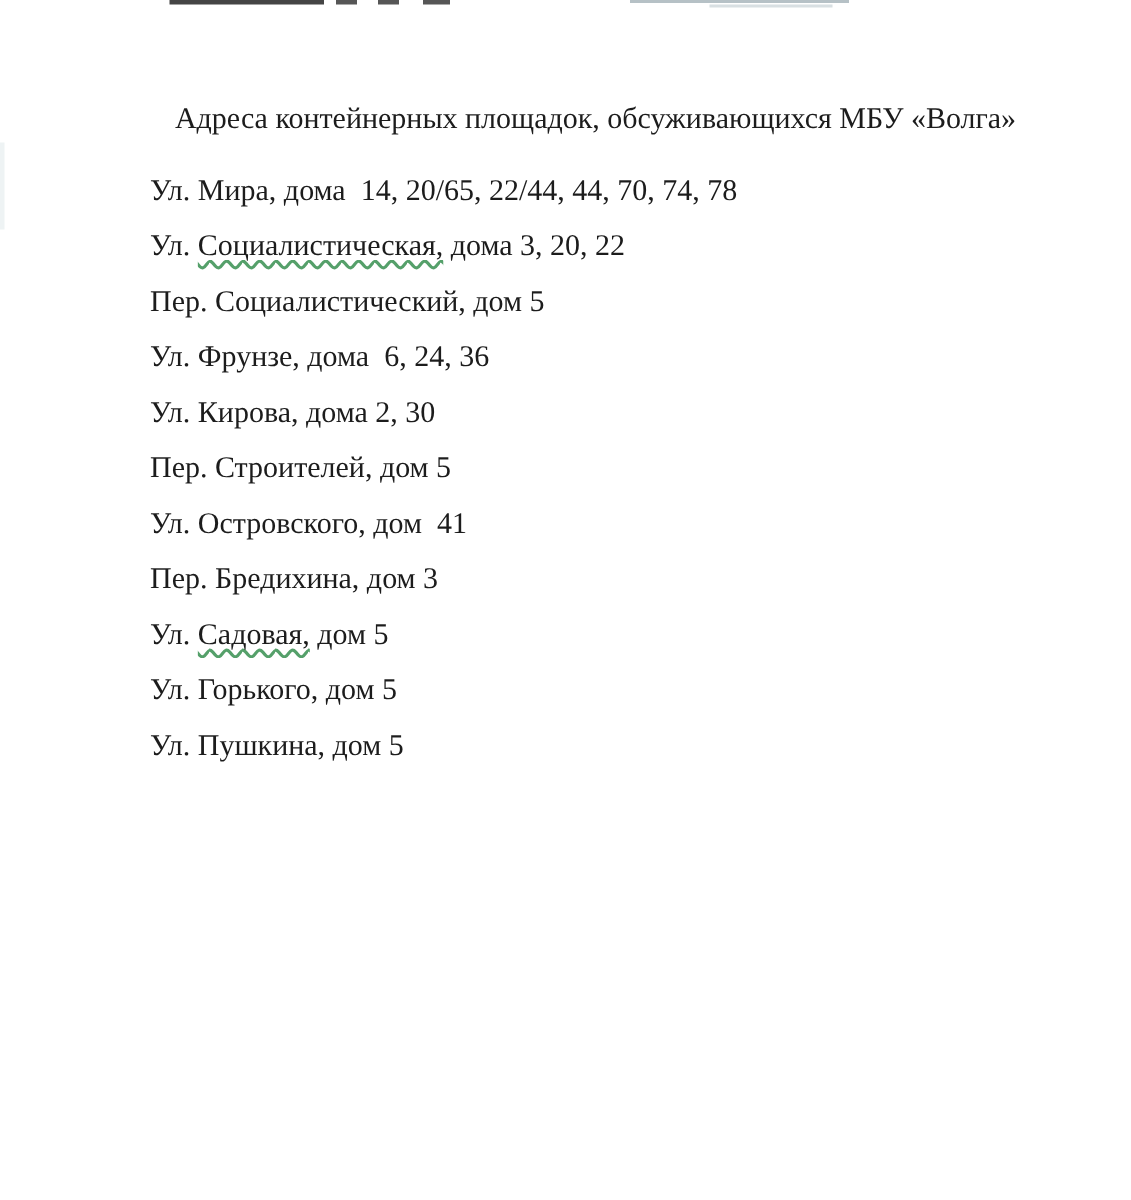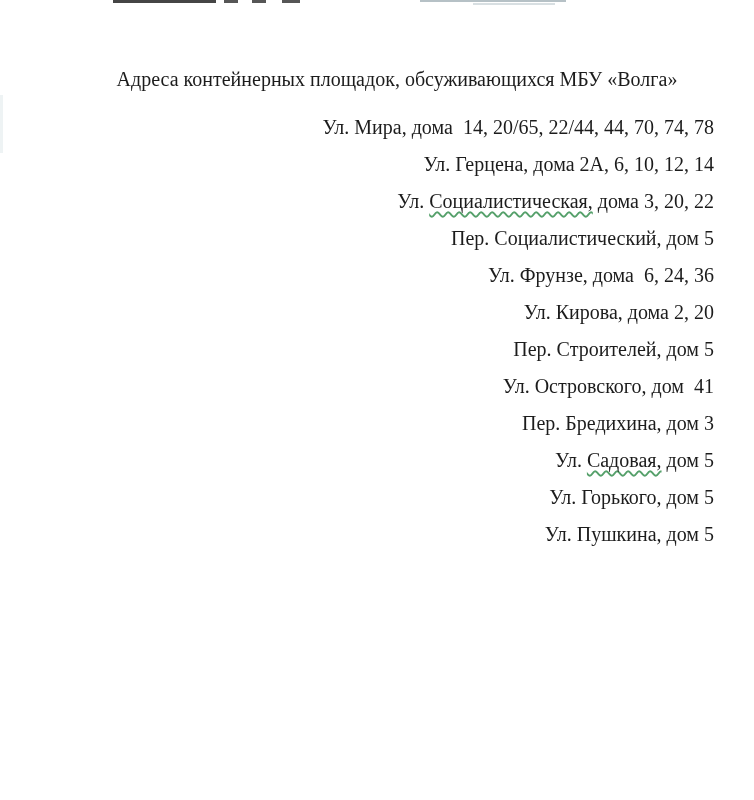--- a/index.html
+++ b/index.html
@@ -42,21 +42,20 @@
   .address-list {
     position: absolute;
     top: 109px;
     left: 100px;
     right: 40px;
   }
   .address-line {
     font-size: 20px;
     line-height: 37px;
     white-space: pre-wrap;
-    text-align: right;
   }
   .sq {
     text-decoration-line: underline;
     text-decoration-style: wavy;
     text-decoration-color: var(--squiggle, #55a06a);
     text-decoration-thickness: 1.5px;
     text-underline-offset: 3px;
     text-decoration-skip-ink: none;
   }
 </style>
@@ -70,25 +69,24 @@
   <div class="artifact a3"></div>
   <div class="artifact a4"></div>
   <div class="artifact a5"></div>
   <div class="artifact a6"></div>
   <div class="artifact a7"></div>
 
   <div class="doc-title">Адреса контейнерных площадок, обсуживающихся МБУ «Волга»</div>
 
   <div class="address-list">
     <div class="address-line"><span>Ул. Мира, дома  14, 20/65, 22/44, 44, 70, 74, 78</span><span class="sq"></span><span></span></div>
-    <div class="address-line"><span>Ул. Герцена, дома 2А, 6, 10, 12, 14</span><span class="sq"></span><span></span></div>
     <div class="address-line"><span>Ул. </span><span class="sq">Социалистическая,</span><span> дома 3, 20, 22</span></div>
     <div class="address-line"><span>Пер. Социалистический, дом 5</span><span class="sq"></span><span></span></div>
     <div class="address-line"><span>Ул. Фрунзе, дома  6, 24, 36</span><span class="sq"></span><span></span></div>
-    <div class="address-line"><span>Ул. Кирова, дома 2, 20</span><span class="sq"></span><span></span></div>
+    <div class="address-line"><span>Ул. Кирова, дома 2, 30</span><span class="sq"></span><span></span></div>
     <div class="address-line"><span>Пер. Строителей, дом 5</span><span class="sq"></span><span></span></div>
     <div class="address-line"><span>Ул. Островского, дом  41</span><span class="sq"></span><span></span></div>
     <div class="address-line"><span>Пер. Бредихина, дом 3</span><span class="sq"></span><span></span></div>
     <div class="address-line"><span>Ул. </span><span class="sq">Садовая,</span><span> дом 5</span></div>
     <div class="address-line"><span>Ул. Горького, дом 5</span><span class="sq"></span><span></span></div>
     <div class="address-line"><span>Ул. Пушкина, дом 5</span><span class="sq"></span><span></span></div>
   </div>
 
 </div>
 

